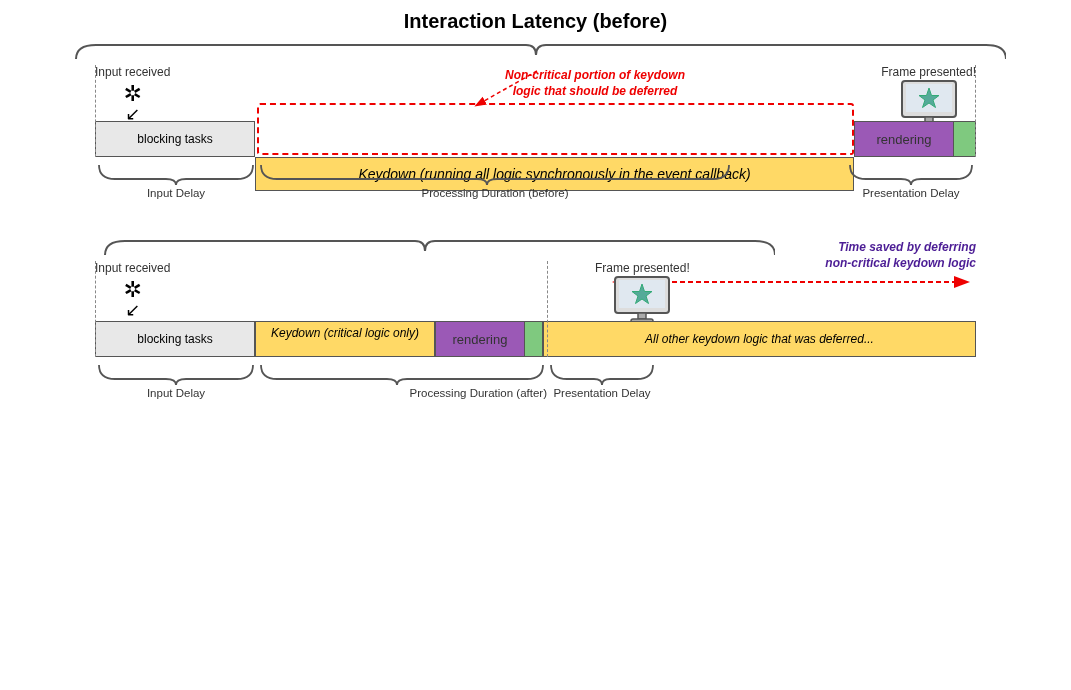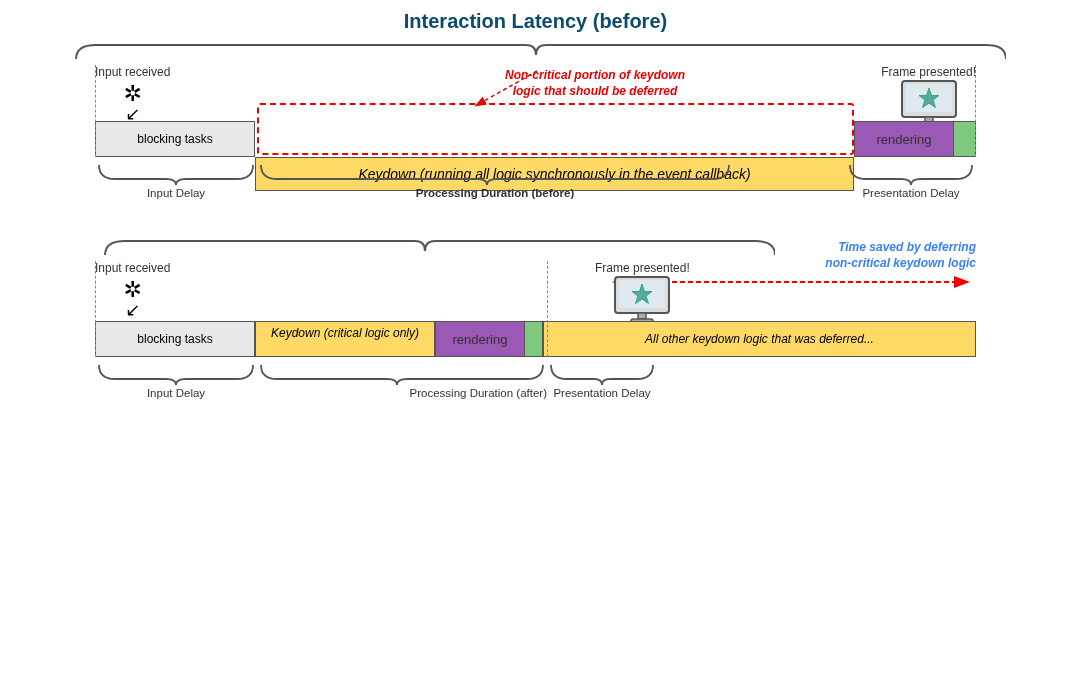--- a/index.html
+++ b/index.html
@@ -92,21 +92,21 @@
       display: block;
     }
   </style>
 </head>
 <body>
 
 <div class="diagram-container">
 
   <div style="position:relative; margin-bottom: 0;">
 
-    <div style="text-align:center; font-size:20px; font-weight:bold; margin-bottom:8px; color:#0c4a6e;">Interaction Latency (before)</div>
+    <div style="text-align:center; font-size:20px; font-weight:bold; margin-bottom:8px; color:#000000;">Interaction Latency (before)</div>
 
     <div style="display:flex; justify-content:center; margin-bottom:2px;">
       <svg class="brace-svg" width="940" height="22">
         <path d="M 10,18 Q 10,4 30,4 L 460,4 Q 470,4 470,14 Q 470,4 480,4 L 920,4 Q 940,4 940,18" fill="none" stroke="#555" stroke-width="2"></path>
       </svg>
     </div>
 
     <div style="position:relative; height: 56px; margin: 0 55px;">
 
       <div style="position:absolute; left:0; top:0; display:flex; flex-direction:column; align-items:center;">
@@ -169,37 +169,37 @@
       <div style="position:relative; height:38px; margin-top:4px;">
 
         <svg style="position:absolute; left:0; top:0;" width="162" height="24">
           <path d="M 4,4 Q 4,18 20,18 L 71,18 Q 81,18 81,24 Q 81,18 91,18 L 142,18 Q 158,18 158,4" fill="none" stroke="#555" stroke-width="1.8"></path>
         </svg>
         <span style="position:absolute; left:0; bottom:0; width:162px; text-align:center; font-size:11.5px; color:#333;">Input Delay</span>
 
         <svg style="position:absolute; left:162px; top:0;" width="calc(100% - 284px)" height="24">
           <path d="M 4,4 Q 4,18 20,18 L 220,18 Q 230,18 230,24 Q 230,18 240,18 L 456,18 Q 472,18 472,4" fill="none" stroke="#555" stroke-width="1.8"></path>
         </svg>
-        <span style="position:absolute; left:162px; bottom:0; width:476px; text-align:center; font-size:11.5px; color:#333;font-weight:bold;">Processing Duration (before)</span>
+        <span style="position:absolute; left:162px; bottom:0; width:476px; text-align:center; font-size:11.5px; color:#333;">Processing Duration (before)</span>
 
         <svg style="position:absolute; right:0; top:0;" width="130" height="24">
           <path d="M 4,4 Q 4,18 20,18 L 55,18 Q 65,18 65,24 Q 65,18 75,18 L 110,18 Q 126,18 126,4" fill="none" stroke="#555" stroke-width="1.8"></path>
         </svg>
         <span style="position:absolute; right:0; bottom:0; width:130px; text-align:center; font-size:11.5px; color:#333;">Presentation Delay</span>
       </div>
     </div>
   </div>
 
   <div style="height: 38px;"></div>
 
   <div style="position:relative;">
 
 
     <div style="position:absolute; top:2px; right:55px; width:370px;">
-      <div style="color:#3b82f6; font-size:12px; font-weight:bold; font-style:italic; text-align:right; line-height:1.35; ">
+      <div style="color:#4c1d95; font-size:12px; font-weight:bold; font-style:italic; text-align:right; line-height:1.35; ">
         Time saved by deferring<br>non-critical keydown logic
       </div>
       <svg width="370" height="22">
         <defs>
           <marker id="arrowLeft" markerWidth="8" markerHeight="8" refX="2" refY="3" orient="auto">
             <path d="M8,0 L8,6 L0,3 z" fill="#e00"></path>
           </marker>
           <marker id="arrowRight" markerWidth="8" markerHeight="8" refX="6" refY="3" orient="auto">
             <path d="M0,0 L0,6 L8,3 z" fill="#e00"></path>
           </marker>

